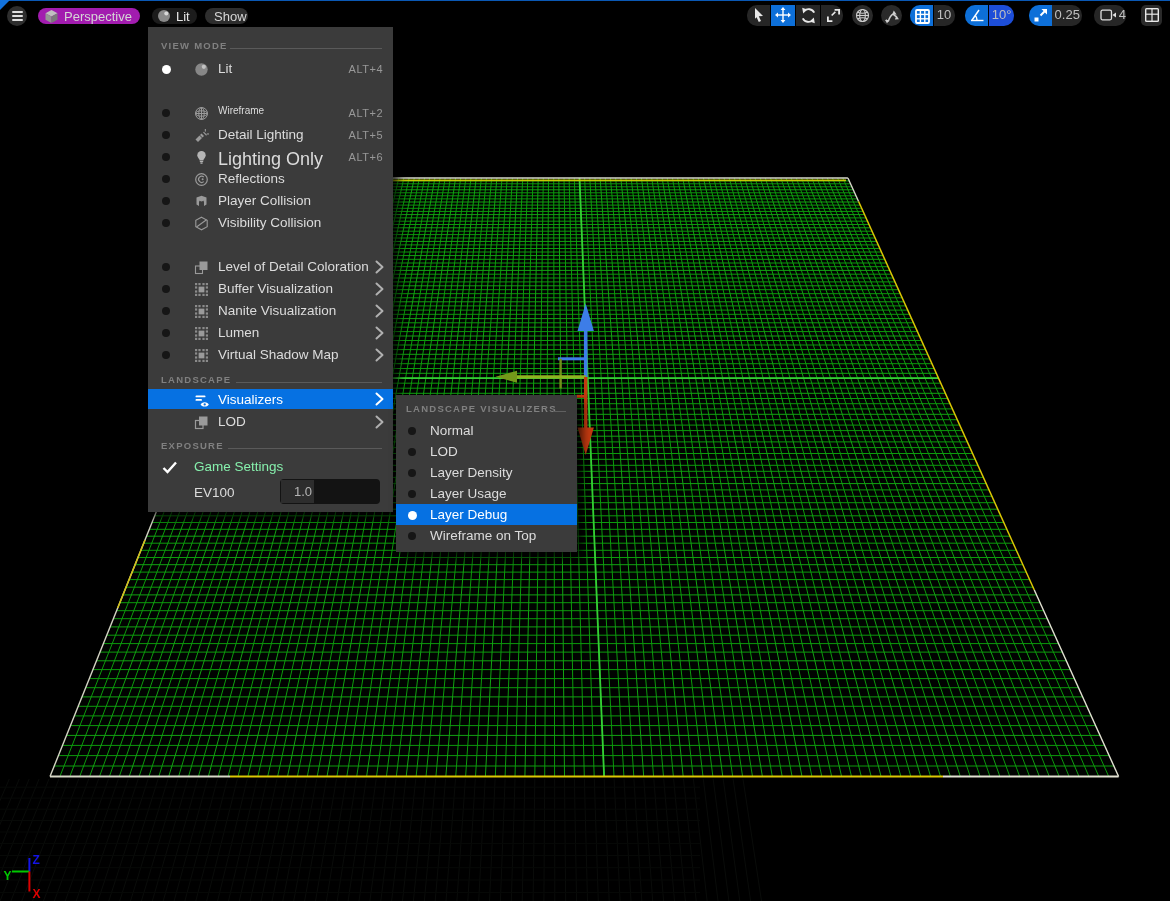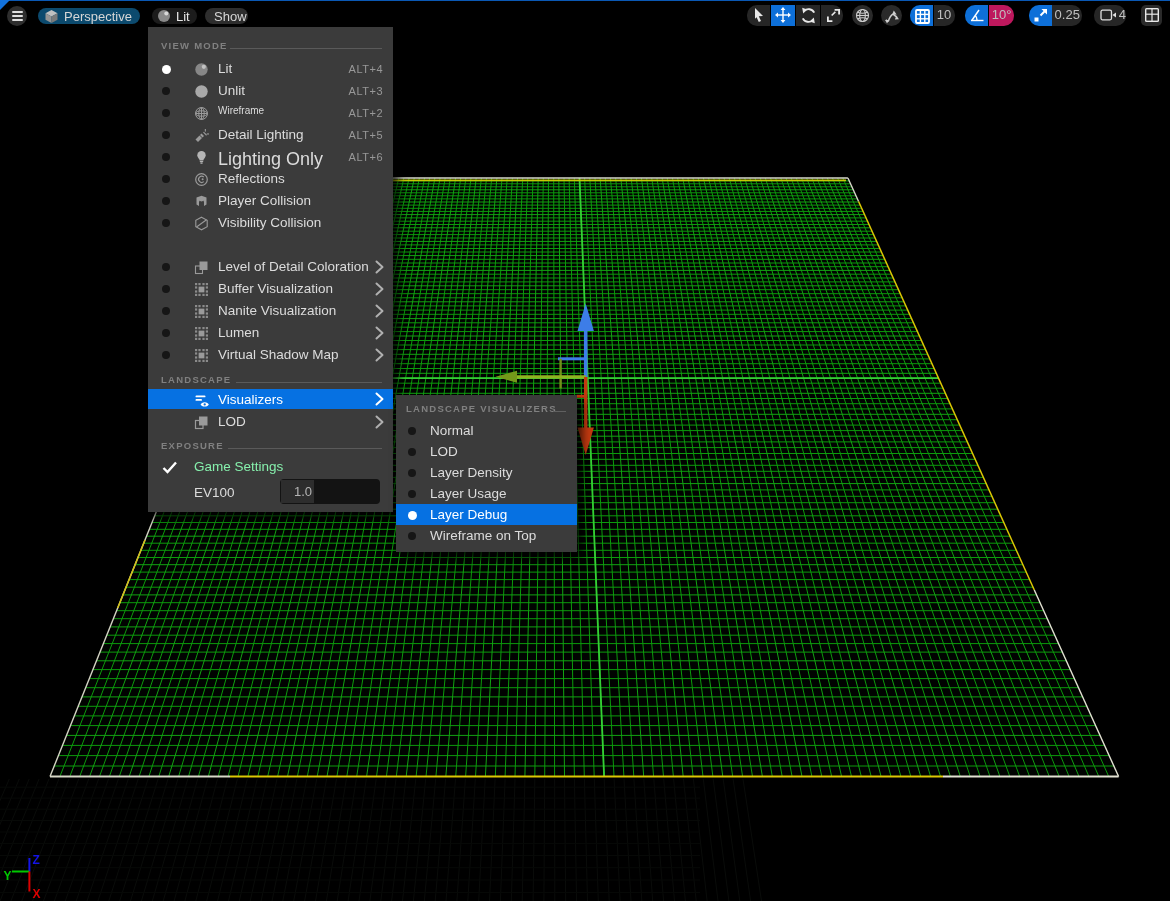--- a/index.html
+++ b/index.html
@@ -42,21 +42,21 @@
 <div style="position:absolute;left:0;top:0;width:1170px;height:32px;background:#000">
       <div style="position:absolute;left:0;top:0;width:1170px;height:1px;background:#0a58b4"></div>
       <svg width="11" height="11" viewBox="0 0 11 11" style="position:absolute;left:0;top:0">
         <polygon points="0,0 10,0 0,10" fill="#1272dd"></polygon>
       </svg>
       <div style="position:absolute;left:7px;top:6px;width:20px;height:20px;border-radius:50%;background:#2e2e2e">
         <span style="position:absolute;left:4.5px;top:5px;width:11px;height:1.7px;background:#e0e0e0;border-radius:1px"></span>
         <span style="position:absolute;left:4.5px;top:9.1px;width:11px;height:1.7px;background:#e0e0e0;border-radius:1px"></span>
         <span style="position:absolute;left:4.5px;top:13.2px;width:11px;height:1.7px;background:#e0e0e0;border-radius:1px"></span>
       </div>
-      <div style="position:absolute;left:38px;top:8px;width:102px;height:16px;border-radius:8px;background:#0c4a6e">
+      <div style="position:absolute;left:38px;top:8px;width:102px;height:16px;border-radius:8px;background:#a21caf">
         <svg width="15" height="15" viewBox="0 0 15 15" style="position:absolute;left:6px;top:0.5px">
           <polygon points="7.5,1 13.5,4.2 7.5,7.4 1.5,4.2" fill="#c0c0c0"></polygon>
           <polygon points="1.5,4.2 7.5,7.4 7.5,14 1.5,10.8" fill="#959595"></polygon>
           <polygon points="13.5,4.2 7.5,7.4 7.5,14 13.5,10.8" fill="#7a7a7a"></polygon>
         </svg>
         <span style="position:absolute;left:26px;top:1px;font-size:13px;color:#d6d6d6">Perspective</span>
       </div>
       <div style="position:absolute;left:152px;top:8px;width:45px;height:16px;border-radius:8px;background:#1c1c1c">
         <svg width="14" height="14" viewBox="0 0 14 14" style="position:absolute;left:5px;top:1px">
           <circle cx="7" cy="7" r="6" fill="#8a8a8a"></circle>
@@ -144,21 +144,21 @@
       </div>
       <div style="position:absolute;left:965.4px;top:5px;width:22.4px;height:21px;background:#0d6fd8;border-radius:10px 0px 0px 10px">
         <svg width="16" height="14" viewBox="0 0 16 14" style="position:absolute;left:4px;top:3px">
           <g stroke="#fff" stroke-width="1.4" fill="none">
             <path d="M2 12.5 L14.5 12.5"></path>
             <path d="M2.8 12.5 L10 2"></path>
             <path d="M6.2 7.6 A6.5 6.5 0 0 1 8 12"></path>
           </g>
         </svg>
       </div>
-      <div style="position:absolute;left:988.8px;top:5px;width:25.0px;height:21px;background:#be185d;border-radius:0px 10px 10px 0px">
+      <div style="position:absolute;left:988.8px;top:5px;width:25.0px;height:21px;background:#1d4ed8;border-radius:0px 10px 10px 0px">
         <span style="position:absolute;left:3px;top:2px;font-size:13px;color:#c0c0c0">10°</span>
       </div>
       <div style="position:absolute;left:1029.1px;top:5px;width:22.5px;height:21px;background:#0d6fd8;border-radius:10px 0px 0px 10px">
         <svg width="14" height="14" viewBox="0 0 14 14" style="position:absolute;left:5px;top:3px">
           <g fill="#fff">
             <rect x="0.5" y="9.5" width="4" height="4"></rect>
             <rect x="9.5" y="0.5" width="4" height="4" opacity="0"></rect>
             <polygon points="13,1 13,6.6 10.9,4.5 7.2,8.2 5.8,6.8 9.5,3.1 7.4,1"></polygon>
           </g>
         </svg>
@@ -195,28 +195,20 @@
         <span style="position:absolute;left:82px;right:11px;top:11px;height:1px;background:#5a5a5a"></span>
       </div>
       <div style="position:absolute;left:0;top:31px;width:100%;height:22px;">
         <span style="position:absolute;left:13.5px;top:6.5px;width:9px;height:9px;border-radius:50%;background:#fff"></span>
         <span style="position:absolute;left:46px;top:3.5px;width:15px;height:15px"><svg width="15" height="15" viewBox="0 0 15 15">
             <circle cx="7.5" cy="7.5" r="6.2" fill="#878787"></circle>
             <circle cx="9.8" cy="4.8" r="2.1" fill="#c2c2c2"></circle>
           </svg></span>
         <span style="position:absolute;left:70px;top:3px;font-size:13.5px;color:#dcdcdc;white-space:nowrap">Lit</span>
         <span style="position:absolute;right:10px;top:4.5px;font-size:11px;color:#989898;letter-spacing:0.5px">ALT+4</span>
-      </div>
-      <div style="position:absolute;left:0;top:53px;width:100%;height:22px;">
-        <span style="position:absolute;left:14px;top:7px;width:8px;height:8px;border-radius:50%;background:#161616"></span>
-        <span style="position:absolute;left:46px;top:3.5px;width:15px;height:15px"><svg width="15" height="15" viewBox="0 0 15 15">
-            <circle cx="7.5" cy="7.5" r="6.2" fill="#a9a9a9"></circle>
-          </svg></span>
-        <span style="position:absolute;left:70px;top:3px;font-size:13.5px;color:#dcdcdc;white-space:nowrap">Unlit</span>
-        <span style="position:absolute;right:10px;top:4.5px;font-size:11px;color:#989898;letter-spacing:0.5px">ALT+3</span>
       </div>
       <div style="position:absolute;left:0;top:75px;width:100%;height:22px;">
         <span style="position:absolute;left:14px;top:7px;width:8px;height:8px;border-radius:50%;background:#161616"></span>
         <span style="position:absolute;left:46px;top:3.5px;width:15px;height:15px"><svg width="15" height="15" viewBox="0 0 15 15">
             <g stroke="#9a9a9a" fill="none">
               <circle cx="7.5" cy="7.5" r="6"></circle>
               <ellipse cx="7.5" cy="7.5" rx="2.7" ry="6"></ellipse>
               <ellipse cx="7.5" cy="7.5" rx="6" ry="2.7"></ellipse>
               <line x1="7.5" y1="1.5" x2="7.5" y2="13.5"></line>
               <line x1="1.5" y1="7.5" x2="13.5" y2="7.5"></line>

